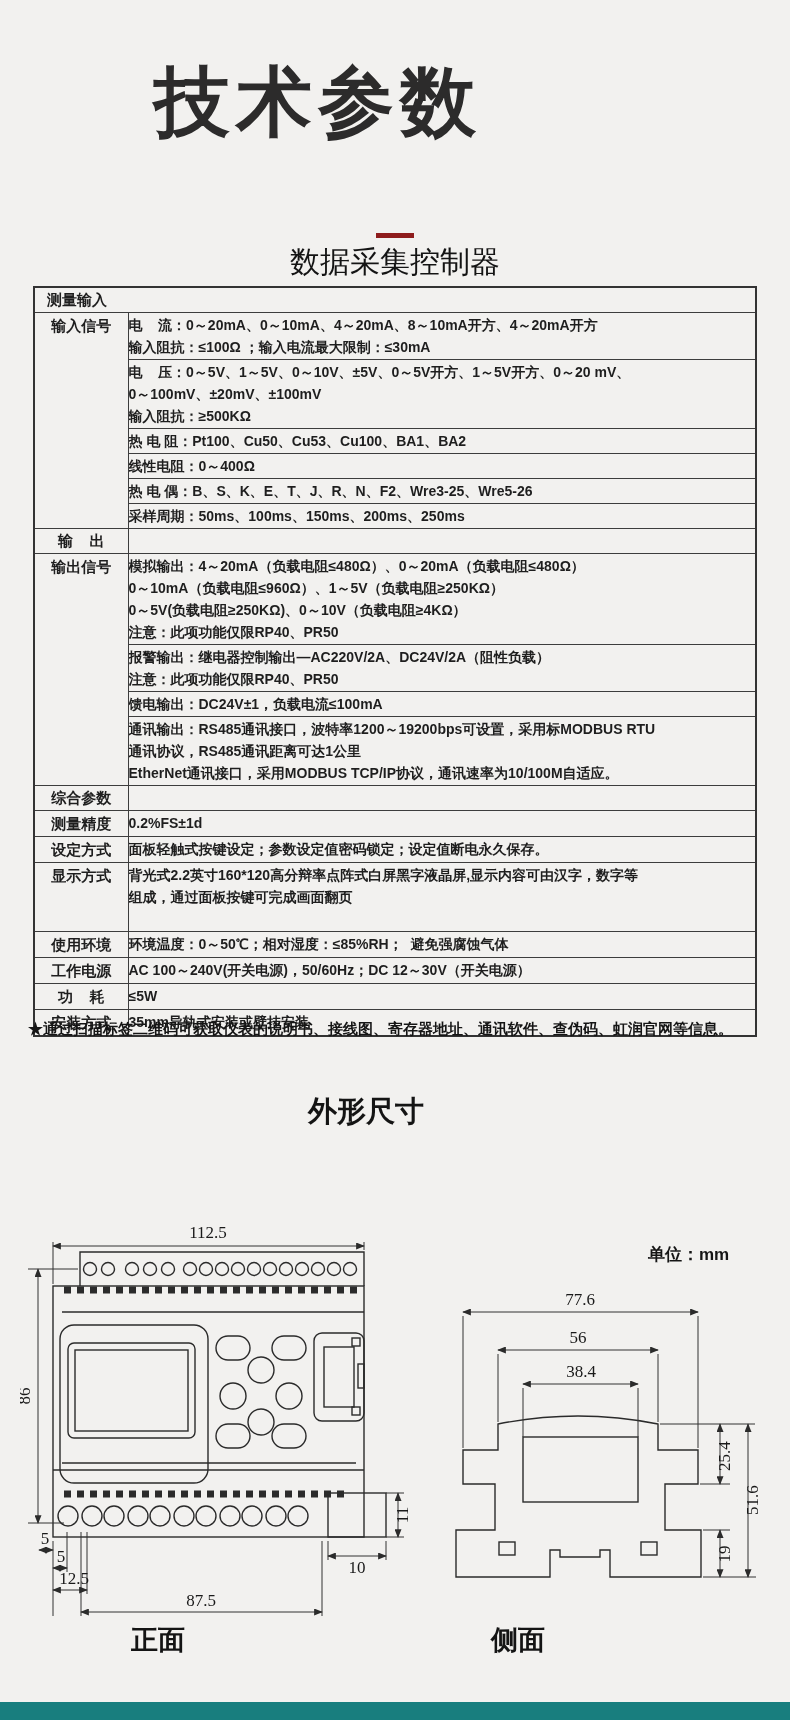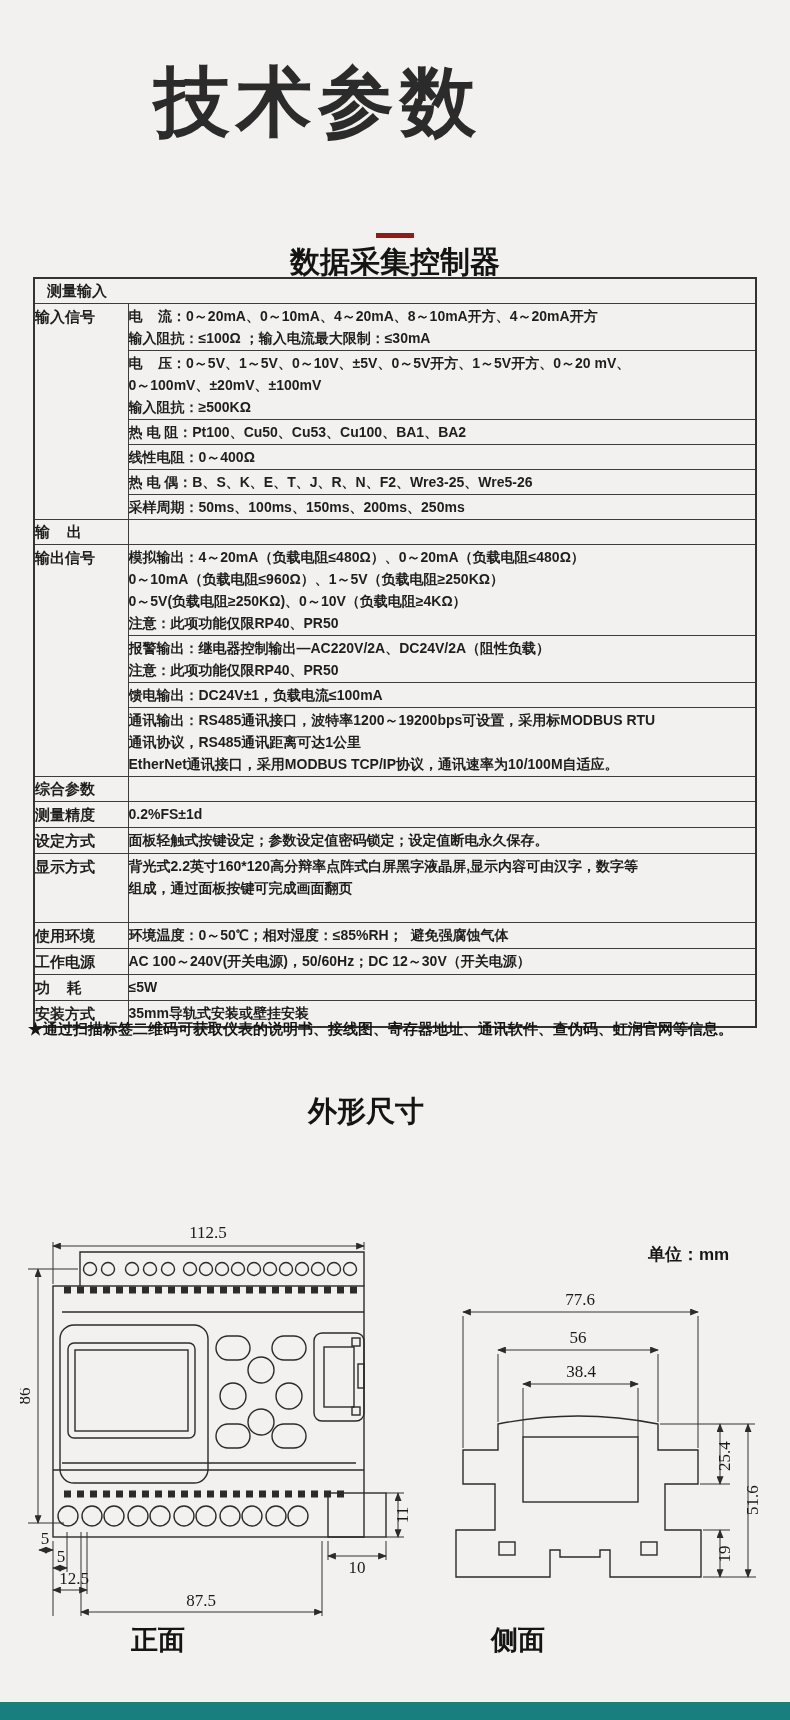--- a/index.html
+++ b/index.html
@@ -2,25 +2,25 @@
 <html><head>
 <meta charset="utf-8">
 <style>
   html,body{margin:0;padding:0}
   body{width:790px;height:1720px;background:#f2f1ef;position:relative;overflow:hidden;
        font-family:"Liberation Sans",sans-serif;color:#1e1e1e}
   .abs{position:absolute}
   .page-title{top:52px;left:0;width:636px;text-align:center;font-size:76px;font-weight:900;
               letter-spacing:6px;color:#2c2b2b}
   .title-dash{top:233px;left:376px;width:38px;height:5px;background:#8e1c1c}
-  .subtitle{top:242px;left:0;width:790px;text-align:center;font-size:30px;font-weight:bold;color:#141414}
-  .spec-wrap{top:277px;left:33px}
+  .subtitle{top:242px;left:0;width:790px;text-align:center;font-size:30px;font-weight:normal;color:#141414}
+  .spec-wrap{top:286px;left:33px}
   table.spec{border-collapse:collapse;width:724px;table-layout:fixed;border:2px solid #333}
   table.spec td{border:1px solid #3d3d3d;vertical-align:top;padding:1px 0;overflow:hidden}
-  td.lab{text-align:left;font-weight:bold;white-space:pre;font-size:15px;line-height:23px}
+  td.lab{text-align:center;font-weight:bold;white-space:pre;font-size:15px;line-height:23px}
   td.v{padding-left:8px}
   .ln{white-space:pre;font-size:14px;line-height:22px;font-weight:600}
   .ind{}
   tr.sec td{font-weight:bold;font-size:15px;height:22px;line-height:22px}
   tr.sec td.full{text-align:left;padding-left:12px}
   .note{top:1020px;left:28px;width:738px;font-size:15px;font-weight:bold;white-space:nowrap;color:#151515}
   .section2-title{top:1092px;left:0;width:732px;text-align:center;font-size:29px;font-weight:bold;color:#141414}
   .unit-label{top:1243px;left:648px;font-size:17px;font-weight:bold;white-space:pre;color:#151515}
   .view-label{top:1622px;width:110px;text-align:center;font-size:27px;font-weight:bold;color:#141414}
   .front-label{left:103px}

